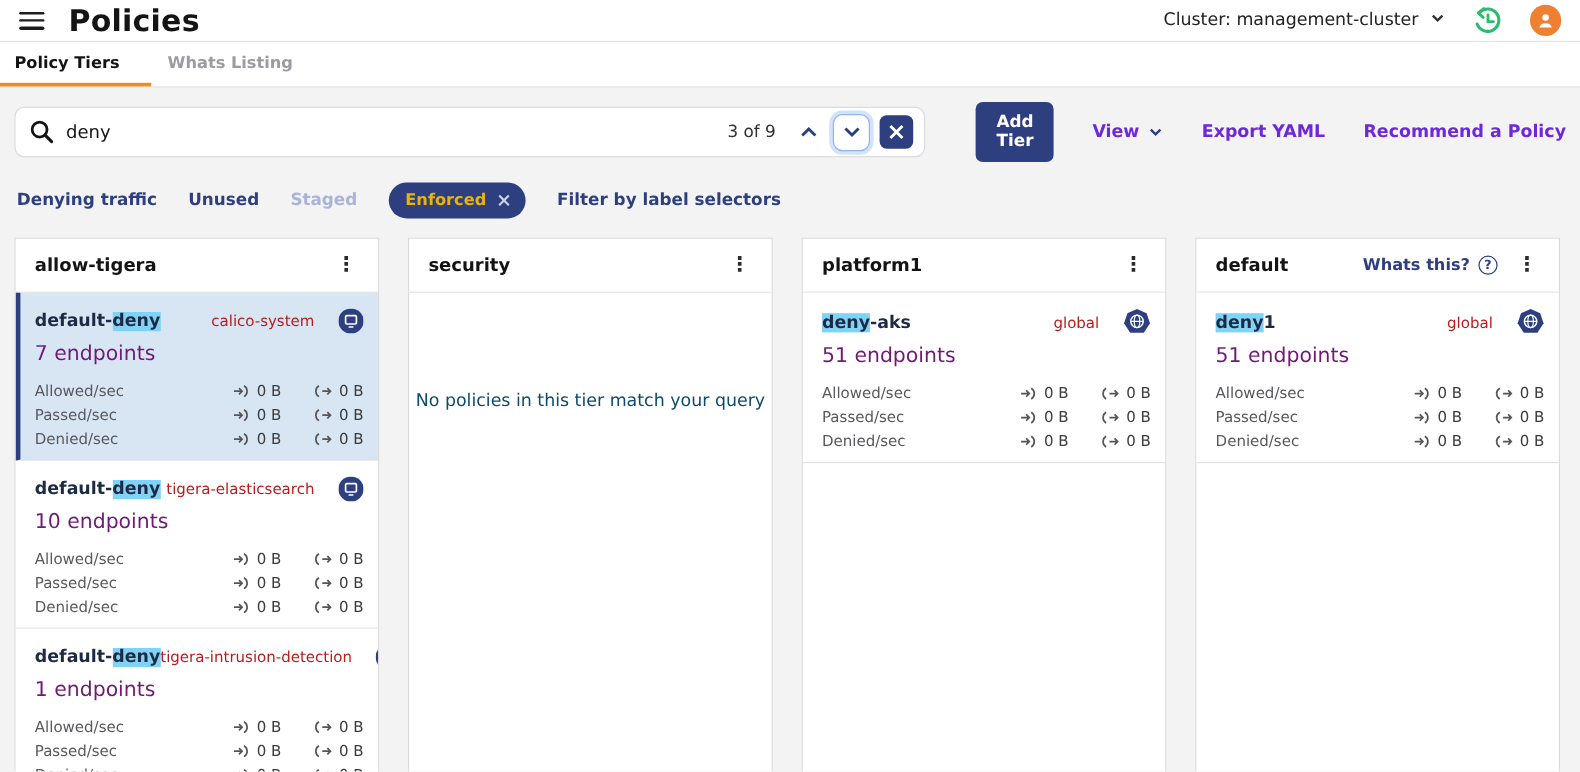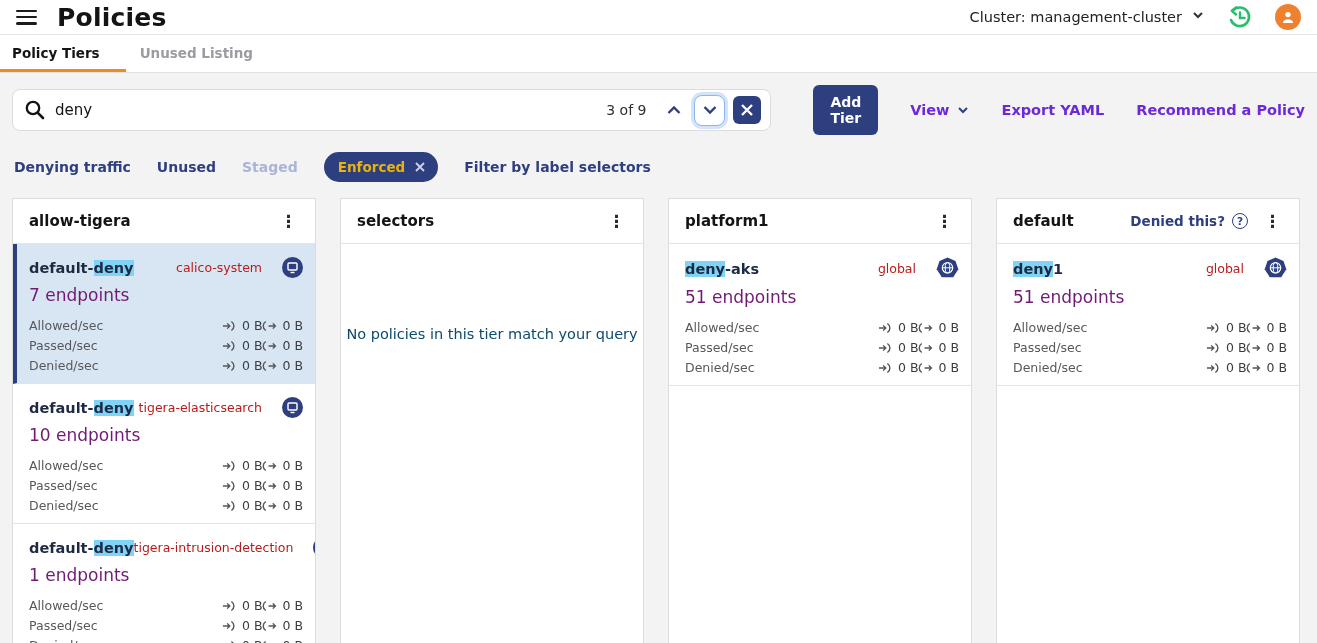--- a/index.html
+++ b/index.html
@@ -60,21 +60,21 @@
 
   .policy-card { padding:13px 12px 10px 16px; border-bottom:1px solid #e3e3e6; background:#fff; cursor:pointer; }
   .policy-card.selected { background:#d8e6f3; border-left:4px solid #2e3f80; padding-left:12px; }
   .pc-top { display:flex; align-items:center; justify-content:space-between; }
   .pc-name { font-size:14.5px; font-weight:700; color:#1e2a44; white-space:nowrap; }
   .pc-name .hl { background:#7ed3f7; }
   .pc-scope { display:flex; align-items:center; gap:20px; font-size:12.5px; color:#b91c1c; white-space:nowrap; }
   .pc-endpoints { color:#701a75; font-size:17px; margin:7px 0 8px; display:inline-block; cursor:pointer; }
   .stat-row { display:flex; align-items:center; margin-top:5px; }
   .stat-label { flex:1; font-size:12.5px; color:#58585c; }
-  .stat-vals { display:flex; align-items:center; gap:0; }
+  .stat-vals { display:flex; align-items:center; gap:28px; }
   .stat-v { display:flex; align-items:center; gap:5px; font-size:12.5px; color:#3c3c40; }
   .stat-v svg { stroke:#55555a; stroke-width:1.5; fill:none; }
 
   .empty-tier { text-align:center; padding-top:82px; font-size:14.5px; color:#0c4a6e; }
 </style>
 </head>
 <body>
 
 <div class="topbar">
   <div class="hamburger">
@@ -101,21 +101,21 @@
       <svg width="16" height="16" viewBox="0 0 16 16">
           <circle cx="8" cy="5.6" r="2.7" fill="#fff"></circle>
           <path d="M2.8 14 a5.3 4.6 0 0 1 10.4 0 Z" fill="#fff"></path>
         </svg>
     </div>
   </div>
 </div>
 
 <div class="tabs">
   <div class="tab active">Policy Tiers</div>
-  <div class="tab inactive">Unused Listing</div>
+  <div class="tab inactive">Whats Listing</div>
 </div>
 
 <div class="content">
 
   <div class="search-row">
     <div class="searchbar">
       <svg class="mag" width="24" height="24" viewBox="0 0 24 24">
           <circle cx="10" cy="10" r="6.2" stroke="#141414" stroke-width="2.3" fill="none"></circle>
           <path d="M14.6 14.6 L20 20" stroke="#141414" stroke-width="2.6" stroke-linecap="round"></path>
         </svg>
@@ -383,21 +383,21 @@
                 </svg>
                 <span>0 B</span>
               </span>
           </span>
         </div>
       </div>
     </div>
 
     <div class="tier">
       <div class="tier-header">
-        <span class="tier-name">selectors</span>
+        <span class="tier-name">security</span>
         <span class="kebab">⋮</span>
       </div>
       <div class="empty-tier">No policies in this tier match your query</div>
     </div>
 
     <div class="tier">
       <div class="tier-header">
         <span class="tier-name">platform1</span>
         <span class="kebab">⋮</span>
       </div>
@@ -472,21 +472,21 @@
               </span>
           </span>
         </div>
       </div>
     </div>
 
     <div class="tier">
       <div class="tier-header">
         <span class="tier-name">default</span>
         <span class="whats-this">
-          <span>Denied this?</span>
+          <span>Whats this?</span>
           <span class="qmark">?</span>
         </span>
         <span class="kebab">⋮</span>
       </div>
       <div class="policy-card">
         <div class="pc-top">
           <span class="pc-name"><span></span><span class="hl">deny</span><span>1</span></span>
           <span class="pc-scope">
             <span>global</span>
             <svg width="23" height="23" viewBox="0 0 23 23">

